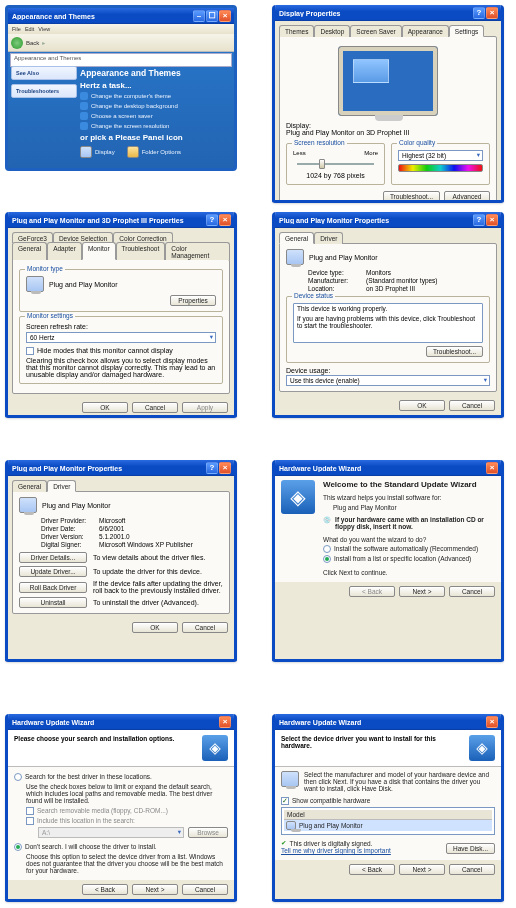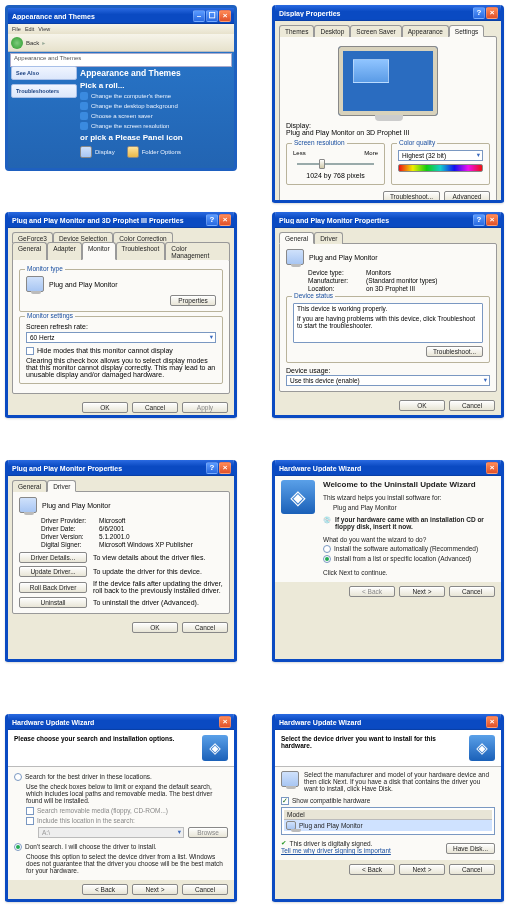--- a/index.html
+++ b/index.html
@@ -199,21 +199,21 @@
   </div>
   <div class="crumb" style="position:absolute;top:44px;left:0;right:0;">
     <span>Appearance and Themes</span>
   </div>
   <div class="sidecol" style="top:58px;">
     <div class="sidecard"><span class="bold">See Also</span></div>
     <div class="sidecard"><span class="bold">Troubleshooters</span></div>
   </div>
   <div class="cp-main" style="top:60px;">
     <div style="font-size:8.5px;font-weight:bold;color:#fff;">Appearance and Themes</div>
-    <div class="cp-h">Pick a roll...</div>
+    <div class="cp-h">Hertz a task...</div>
     <div class="cp-item">
         <div class="ic"></div>
         <span>Change the computer's theme</span>
       </div>
     <div class="cp-item">
         <div class="ic"></div>
         <span>Change the desktop background</span>
       </div>
     <div class="cp-item">
         <div class="ic"></div>
@@ -427,21 +427,21 @@
 <div class="win" id="w6">
   <div class="titlebar">
     <span class="t">Hardware Update Wizard</span>
     <div class="tb-btns">
         <div class="tb-btn close">×</div>
       </div>
   </div>
   <div class="body" style="display:flex;gap:8px;background:#fbfaf7;">
     <div class="wizicon">◈</div>
     <div style="flex:1;">
-      <div class="bold" style="font-size:8px;">Welcome to the Uninstall Update Wizard</div>
+      <div class="bold" style="font-size:8px;">Welcome to the Standard Update Wizard</div>
       <div style="margin-top:5px;">This wizard helps you install software for:</div>
       <div style="margin:3px 0 5px 10px;">Plug and Play Monitor</div>
       <div style="display:flex;gap:4px;">
           <span>💿</span>
           <span class="bold">If your hardware came with an installation CD or floppy disk, insert it now.</span>
         </div>
       <div style="margin-top:6px;">What do you want the wizard to do?</div>
       <div class="radio">
           <div class="dot"></div>
           <span>Install the software automatically (Recommended)</span>

